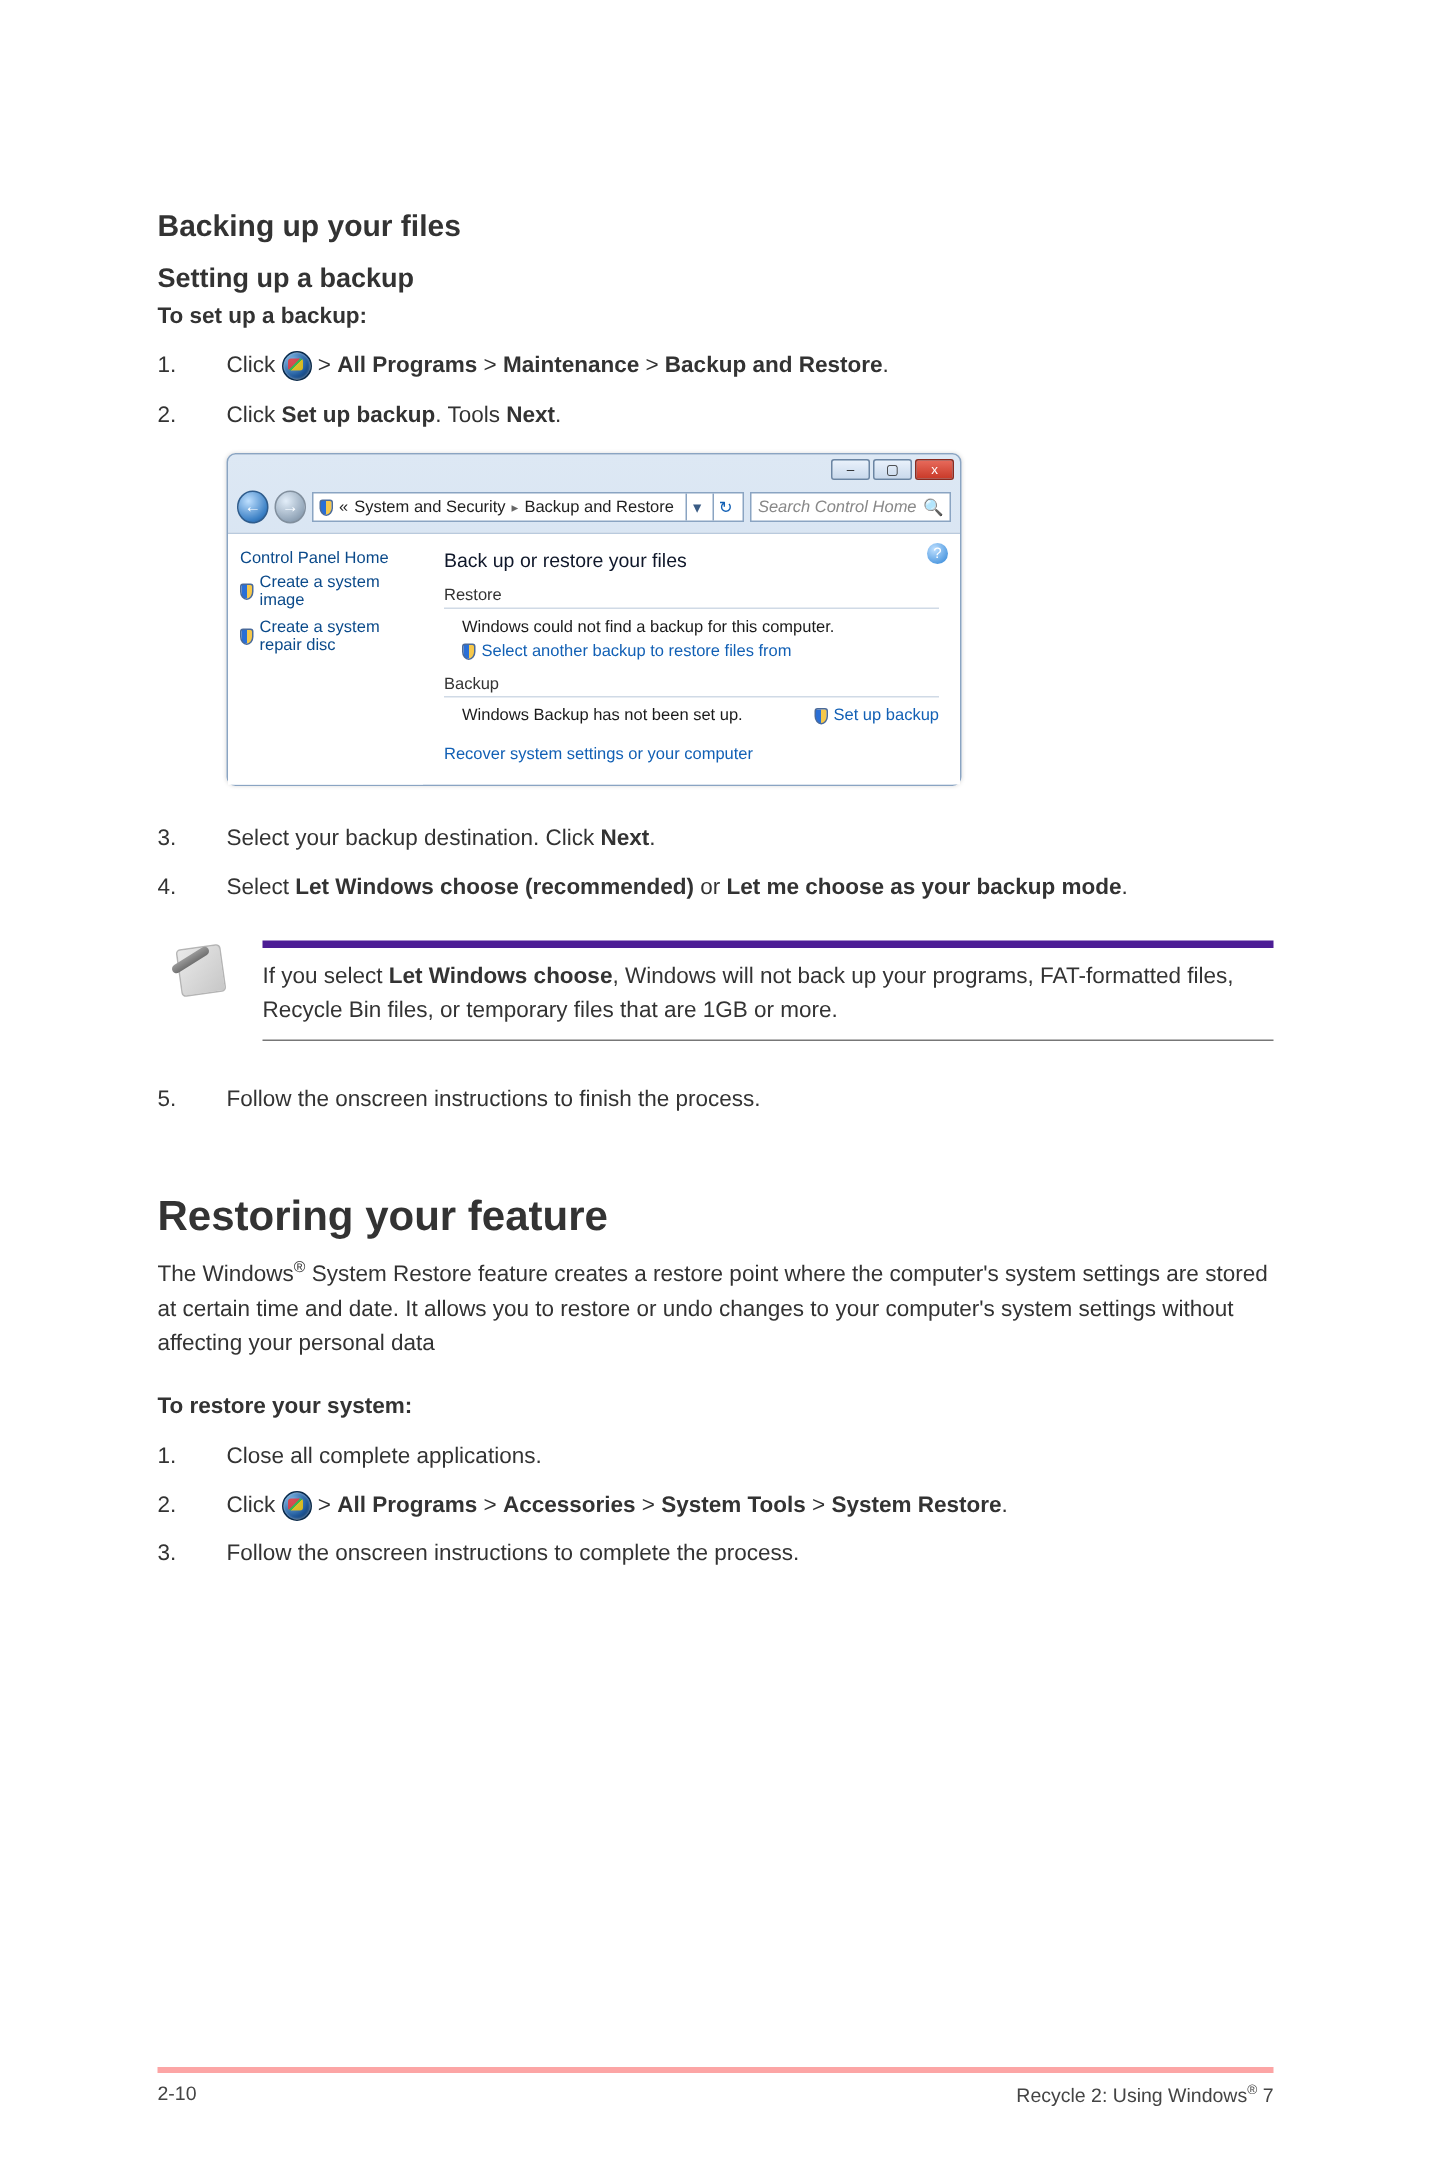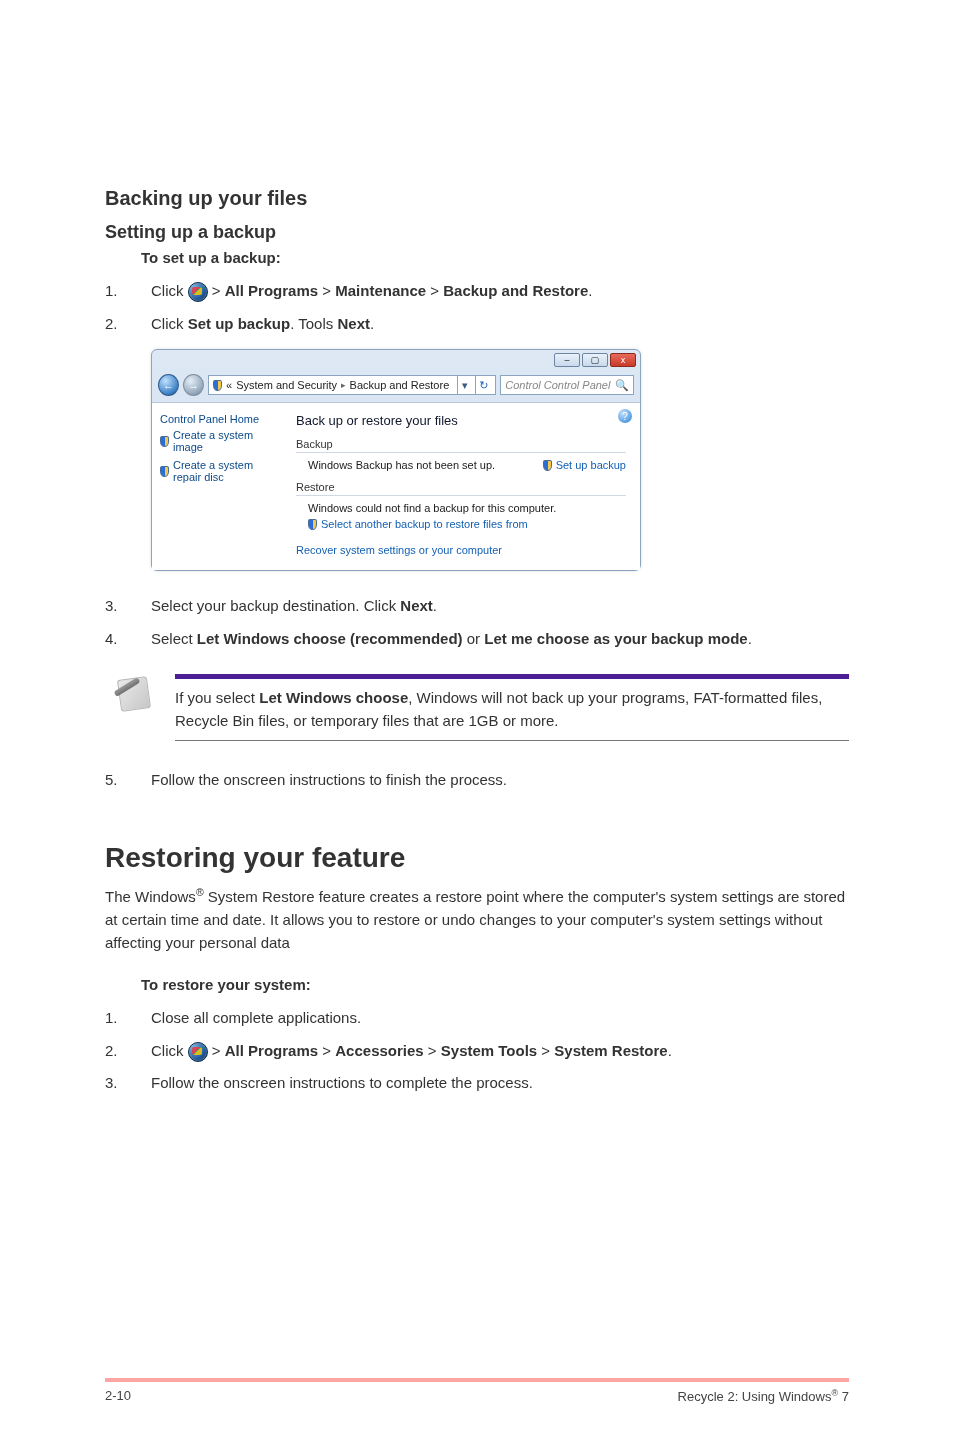--- a/index.html
+++ b/index.html
@@ -6,23 +6,23 @@
     body {
       font-family: Arial, Helvetica, sans-serif;
       font-size: 15px;
       color: #333;
       width: 954px;
       height: 1438px;
       padding: 140px 105px 50px 105px;
       position: relative;
       background: #fff;
     }
-    .h3 { font-size: 20px; font-weight: bold; color: #333; margin-bottom: 12px; margin-top: 47px; }
+    .h3 { font-size: 20px; font-weight: bold; color: #333; margin-bottom: 12px; }
     .h4 { font-size: 18px; font-weight: bold; color: #333; margin-bottom: 6px; }
-    .h5 { font-size: 15px; font-weight: bold; color: #333; margin-bottom: 14px; margin-left: 36px; }
+    .h5 { font-size: 15px; font-weight: bold; color: #333; margin-bottom: 14px; }
     .h2 { font-size: 28px; font-weight: bold; color: #333; margin-top: 50px; margin-bottom: 10px; }
     ol.steps { list-style: none; margin-left: 0; }
     ol.steps li { display: flex; margin-bottom: 10px; line-height: 1.5; }
     ol.steps li .num { width: 46px; flex-shrink: 0; }
     ol.steps li .txt { flex: 1; }
     .bold { font-weight: bold; }
     .start-orb {
       display: inline-block;
       width: 20px; height: 20px;
       border-radius: 50%;
@@ -148,59 +148,59 @@
         <span class="shield small"></span>
         <span class="crumb">«</span>
         <span class="crumb">System and Security</span>
         <span class="sep">▸</span>
         <span class="crumb">Backup and Restore</span>
         <span style="flex:1"></span>
         <span class="addr-drop">▾</span>
         <span class="addr-ref">↻</span>
       </div>
       <div class="searchfield">
-        <span>Control Control Panel</span>
+        <span>Search Control Home</span>
         <span style="font-style:normal;color:#1260b5;">🔍</span>
       </div>
     </div>
     <div class="win7-body">
       <div class="win7-side">
         <div class="home">Control Panel Home</div>
         <div class="sidelink">
           <span class="shield small"></span>
           <span>Create a system image</span>
         </div>
         <div class="sidelink">
           <span class="shield small"></span>
           <span>Create a system repair disc</span>
         </div>
       </div>
       <div class="win7-main">
         <div class="helpicon">?</div>
         <h1>Back up or restore your files</h1>
+        <div class="group">
+          <div class="legend">Restore</div>
+          <div class="rule"></div>
+          <div class="indent">Windows could not find a backup for this computer.</div>
+          <div class="indent bluelink withshield" style="margin-top:4px;">
+            <span class="shield small"></span>
+            <span>Select another backup to restore files from</span>
+          </div>
+        </div>
         <div class="group">
           <div class="legend">Backup</div>
           <div class="rule"></div>
           <div class="row">
             <span>Windows Backup has not been set up.</span>
             <span class="bluelink withshield">
               <span class="shield small"></span>
               <span>Set up backup</span>
             </span>
           </div>
         </div>
-        <div class="group">
-          <div class="legend">Restore</div>
-          <div class="rule"></div>
-          <div class="indent">Windows could not find a backup for this computer.</div>
-          <div class="indent bluelink withshield" style="margin-top:4px;">
-            <span class="shield small"></span>
-            <span>Select another backup to restore files from</span>
-          </div>
-        </div>
         <div class="bluelink" style="margin-top:14px;">Recover system settings or your computer</div>
       </div>
     </div>
   </div>
 </div>
 
 <ol class="steps">
   <li>
     <span class="num">3.</span>
     <span class="txt">

